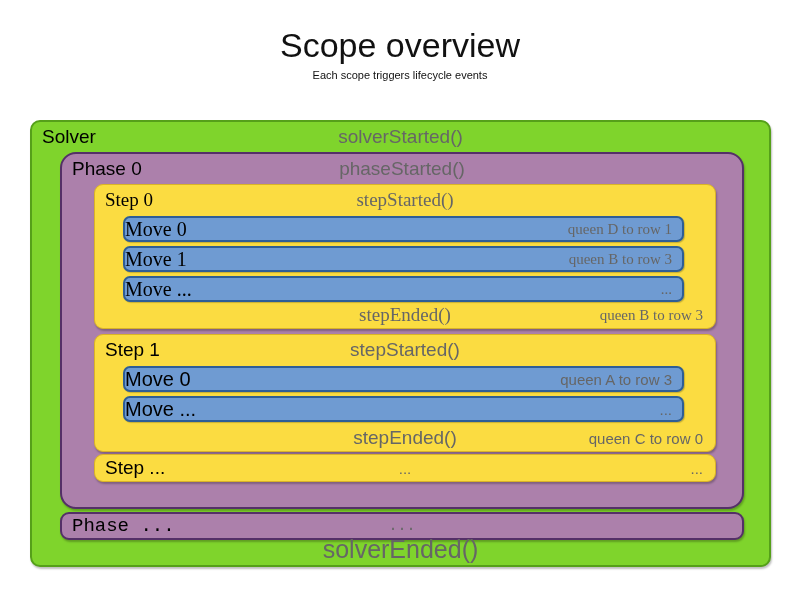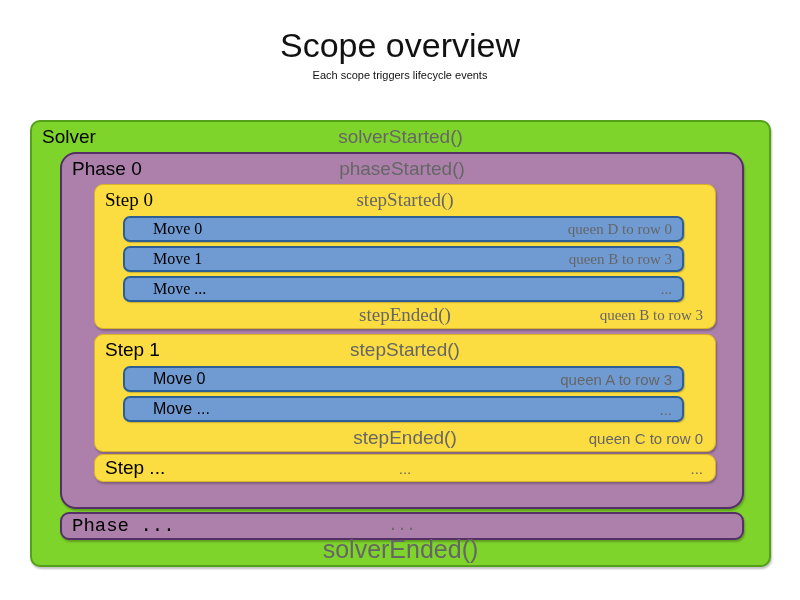--- a/index.html
+++ b/index.html
@@ -39,21 +39,21 @@
   .step0{left:32px;top:30px;width:622px;height:145px;font-family:Liberation Serif, serif;}
   .step1{left:32px;top:180px;width:622px;height:118px;}
   .step-more{left:32px;top:300px;width:622px;height:28px;}
   .moves{position:absolute;left:28px;top:31px;width:561px;}
   .move{
     position:relative;box-sizing:border-box;height:26px;margin-bottom:4px;
     background:#6f9bd2;border:2px solid #2e5e96;border-radius:7px;
     display:flex;align-items:center;
     box-shadow:1px 1px 1px rgba(0,0,0,0.2);
   }
-  .move .lbl{font-size:16px;color:#000;padding-left:28px;line-height:22px;}
+  .move .lbl{font-size:20px;color:#000;padding-left:0;line-height:22px;}
   .move .note{
     position:absolute;right:10px;top:0;height:22px;line-height:23px;
     font-size:15px;color:#666;
   }
   .hdr{position:absolute;left:0;right:0;top:2px;height:28px;}
   .hdr .lbl{
     position:absolute;left:10px;top:0;font-size:19px;color:#000;line-height:26px;
   }
   .hdr .event{
     position:absolute;left:0;right:0;top:0;text-align:center;
@@ -108,21 +108,21 @@
     </div>
 
     <div class="box step step0">
       <div class="hdr">
         <span class="lbl">Step 0</span>
         <span class="event">stepStarted()</span>
       </div>
       <div class="moves">
         <div class="move">
           <span class="lbl">Move 0</span>
-          <span class="note">queen D to row 0</span>
+          <span class="note">queen D to row 1</span>
         </div>
         <div class="move">
           <span class="lbl">Move 1</span>
           <span class="note">queen B to row 3</span>
         </div>
         <div class="move">
           <span class="lbl">Move ...</span>
           <span class="note">...</span>
         </div>
       </div>

